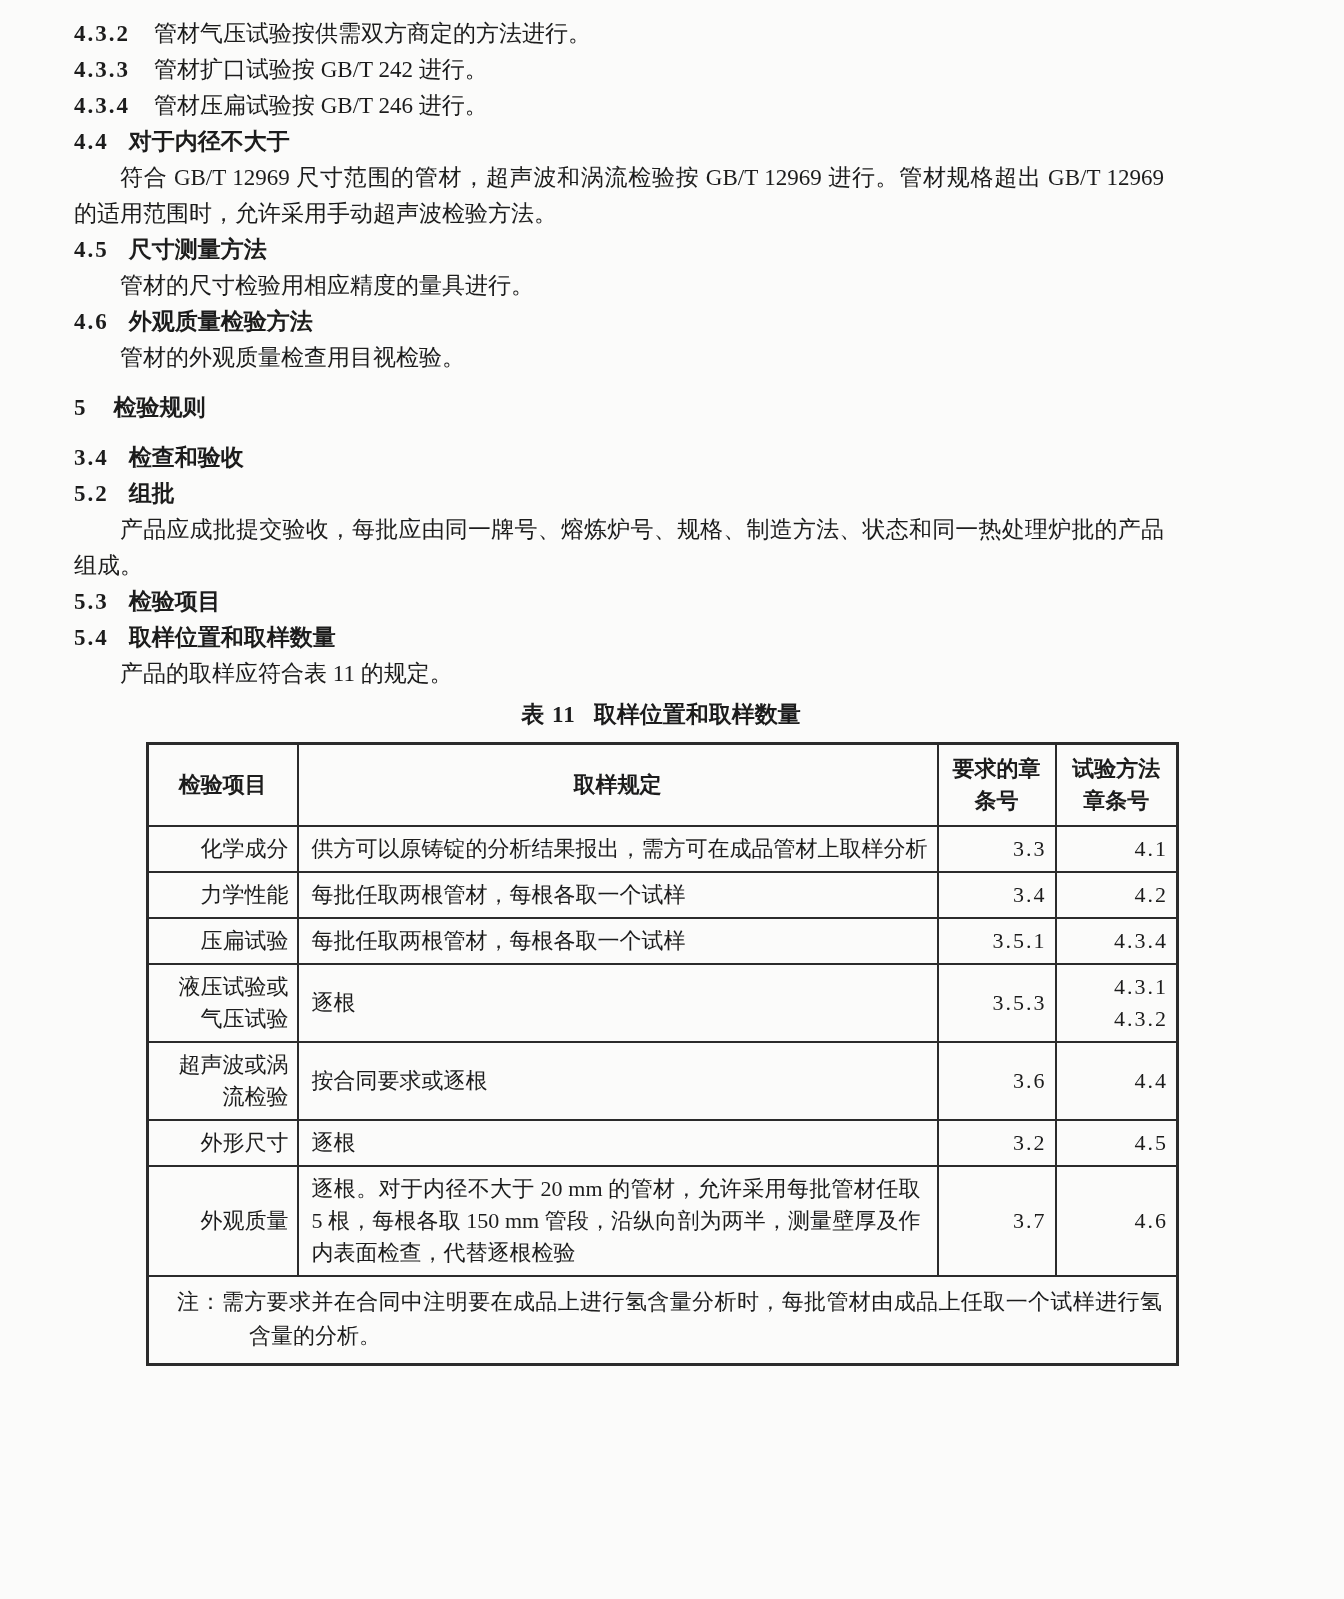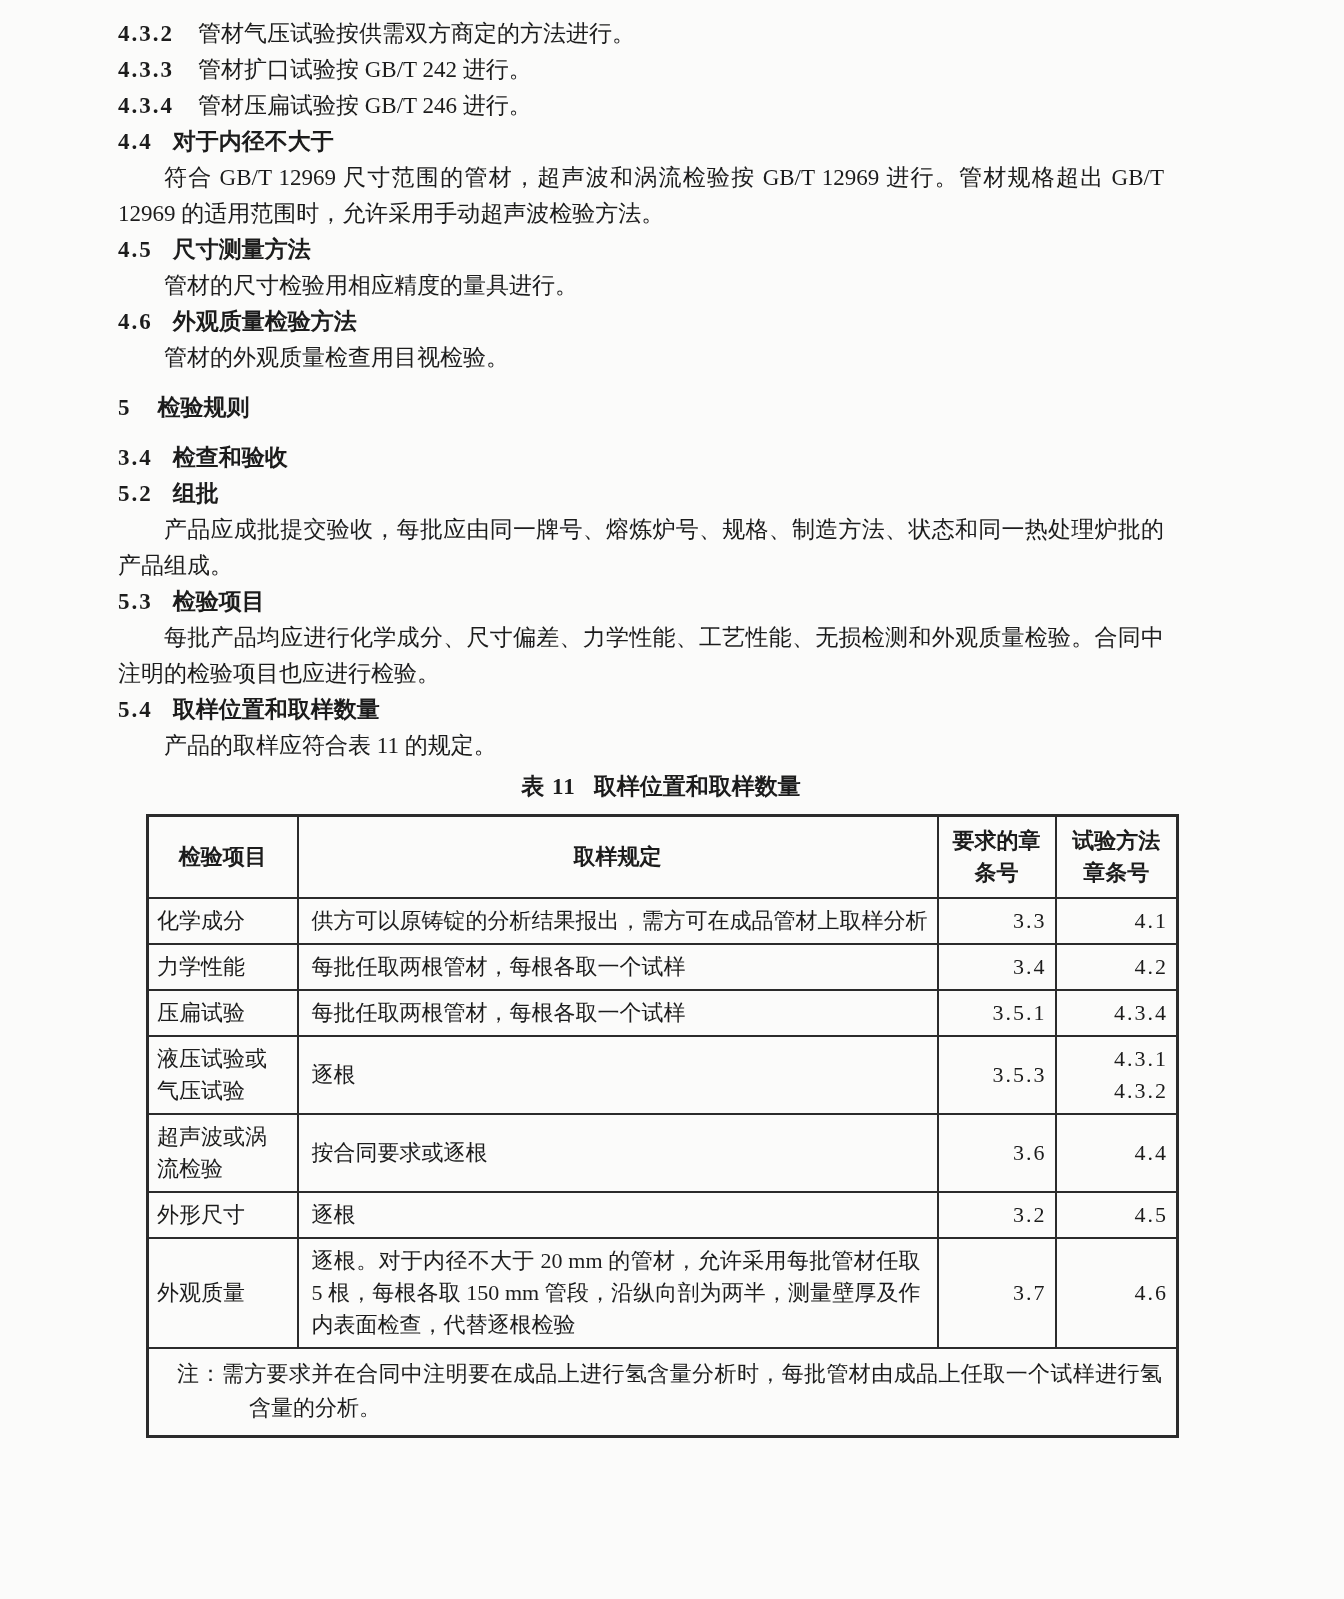--- a/index.html
+++ b/index.html
@@ -2,36 +2,36 @@
 <html><head>
 <meta charset="utf-8">
 <style>
   * { box-sizing: border-box; }
   html, body { margin: 0; padding: 0; }
   body {
     width: 1344px; height: 1599px; overflow: hidden;
     background: #fbfbfa; color: #1c1c1c;
     font-family: "Liberation Serif", "DejaVu Serif", serif;
   }
-  .content { padding: 16px 180px 0 98px; font-size: 23px; line-height: 36px; margin-left: 20px; }
+  .content { padding: 16px 180px 0 74px; font-size: 23px; line-height: 36px; }
   .line { margin: 0; text-align: justify; }
   .num { font-weight: 700; letter-spacing: 2px; margin-right: 24px; white-space: nowrap; }
   .heading { font-weight: 700; }
   .heading .num { margin-right: 20px; }
   .chapter { font-weight: 700; margin: 14px 0; }
   .chapter .num { margin-right: 26px; }
   .para { text-indent: 2em; }
   .tbl-block { margin: 6px 0 0 146px; width: 1030px; }
   .tbl-title { font-weight: 700; font-size: 23px; line-height: 34px; text-align: center; margin: 2px 0 10px; }
   .tbl-title .lbl { margin-right: 18px; letter-spacing: 1px; }
   table { border-collapse: collapse; width: 1030px; table-layout: fixed; border: 3px solid #2b2b2b; }
   th, td { border: 2px solid #2b2b2b; font-size: 22px; line-height: 32px; vertical-align: middle; }
   th { font-weight: 700; padding: 8px 6px; text-align: center; }
   td { padding: 6px 8px; }
-  .c-item { text-align: left; }
+  .c-item { text-align: right; }
   .c-rule { text-align: left; padding-left: 13px; padding-right: 16px; text-align: justify; }
   .c-num { text-align: right; letter-spacing: 2px; }
   .nw { white-space: nowrap; }
   .note-cell { padding: 8px 14px 10px 100px; text-indent: -72px; text-align: justify; line-height: 34px; }
 </style>
 </head>
 <body>
 
 <div>
 
@@ -50,21 +50,20 @@
     <p class="line para">管材的外观质量检查用目视检验。</p>
 
     <p class="line chapter"><span class="num">5</span><span>检验规则</span></p>
 
     <p class="line heading"><span class="num">3.4</span><span>检查和验收</span></p>
 
     <p class="line heading"><span class="num">5.2</span><span>组批</span></p>
     <p class="line para">产品应成批提交验收，每批应由同一牌号、熔炼炉号、规格、制造方法、状态和同一热处理炉批的产品组成。</p>
 
     <p class="line heading"><span class="num">5.3</span><span>检验项目</span></p>
-    <p class="line para">每批产品均应进行化学成分、尺寸偏差、力学性能、工艺性能、无损检测和外观质量检验。合同中注明的检验项目也应进行检验。</p>
 
     <p class="line heading"><span class="num">5.4</span><span>取样位置和取样数量</span></p>
     <p class="line para">产品的取样应符合表 11 的规定。</p>
   </div>
 
   <div class="tbl-block">
     <p class="tbl-title"><span class="lbl">表 11</span><span>取样位置和取样数量</span></p>
 
     <table>
       <colgroup>

